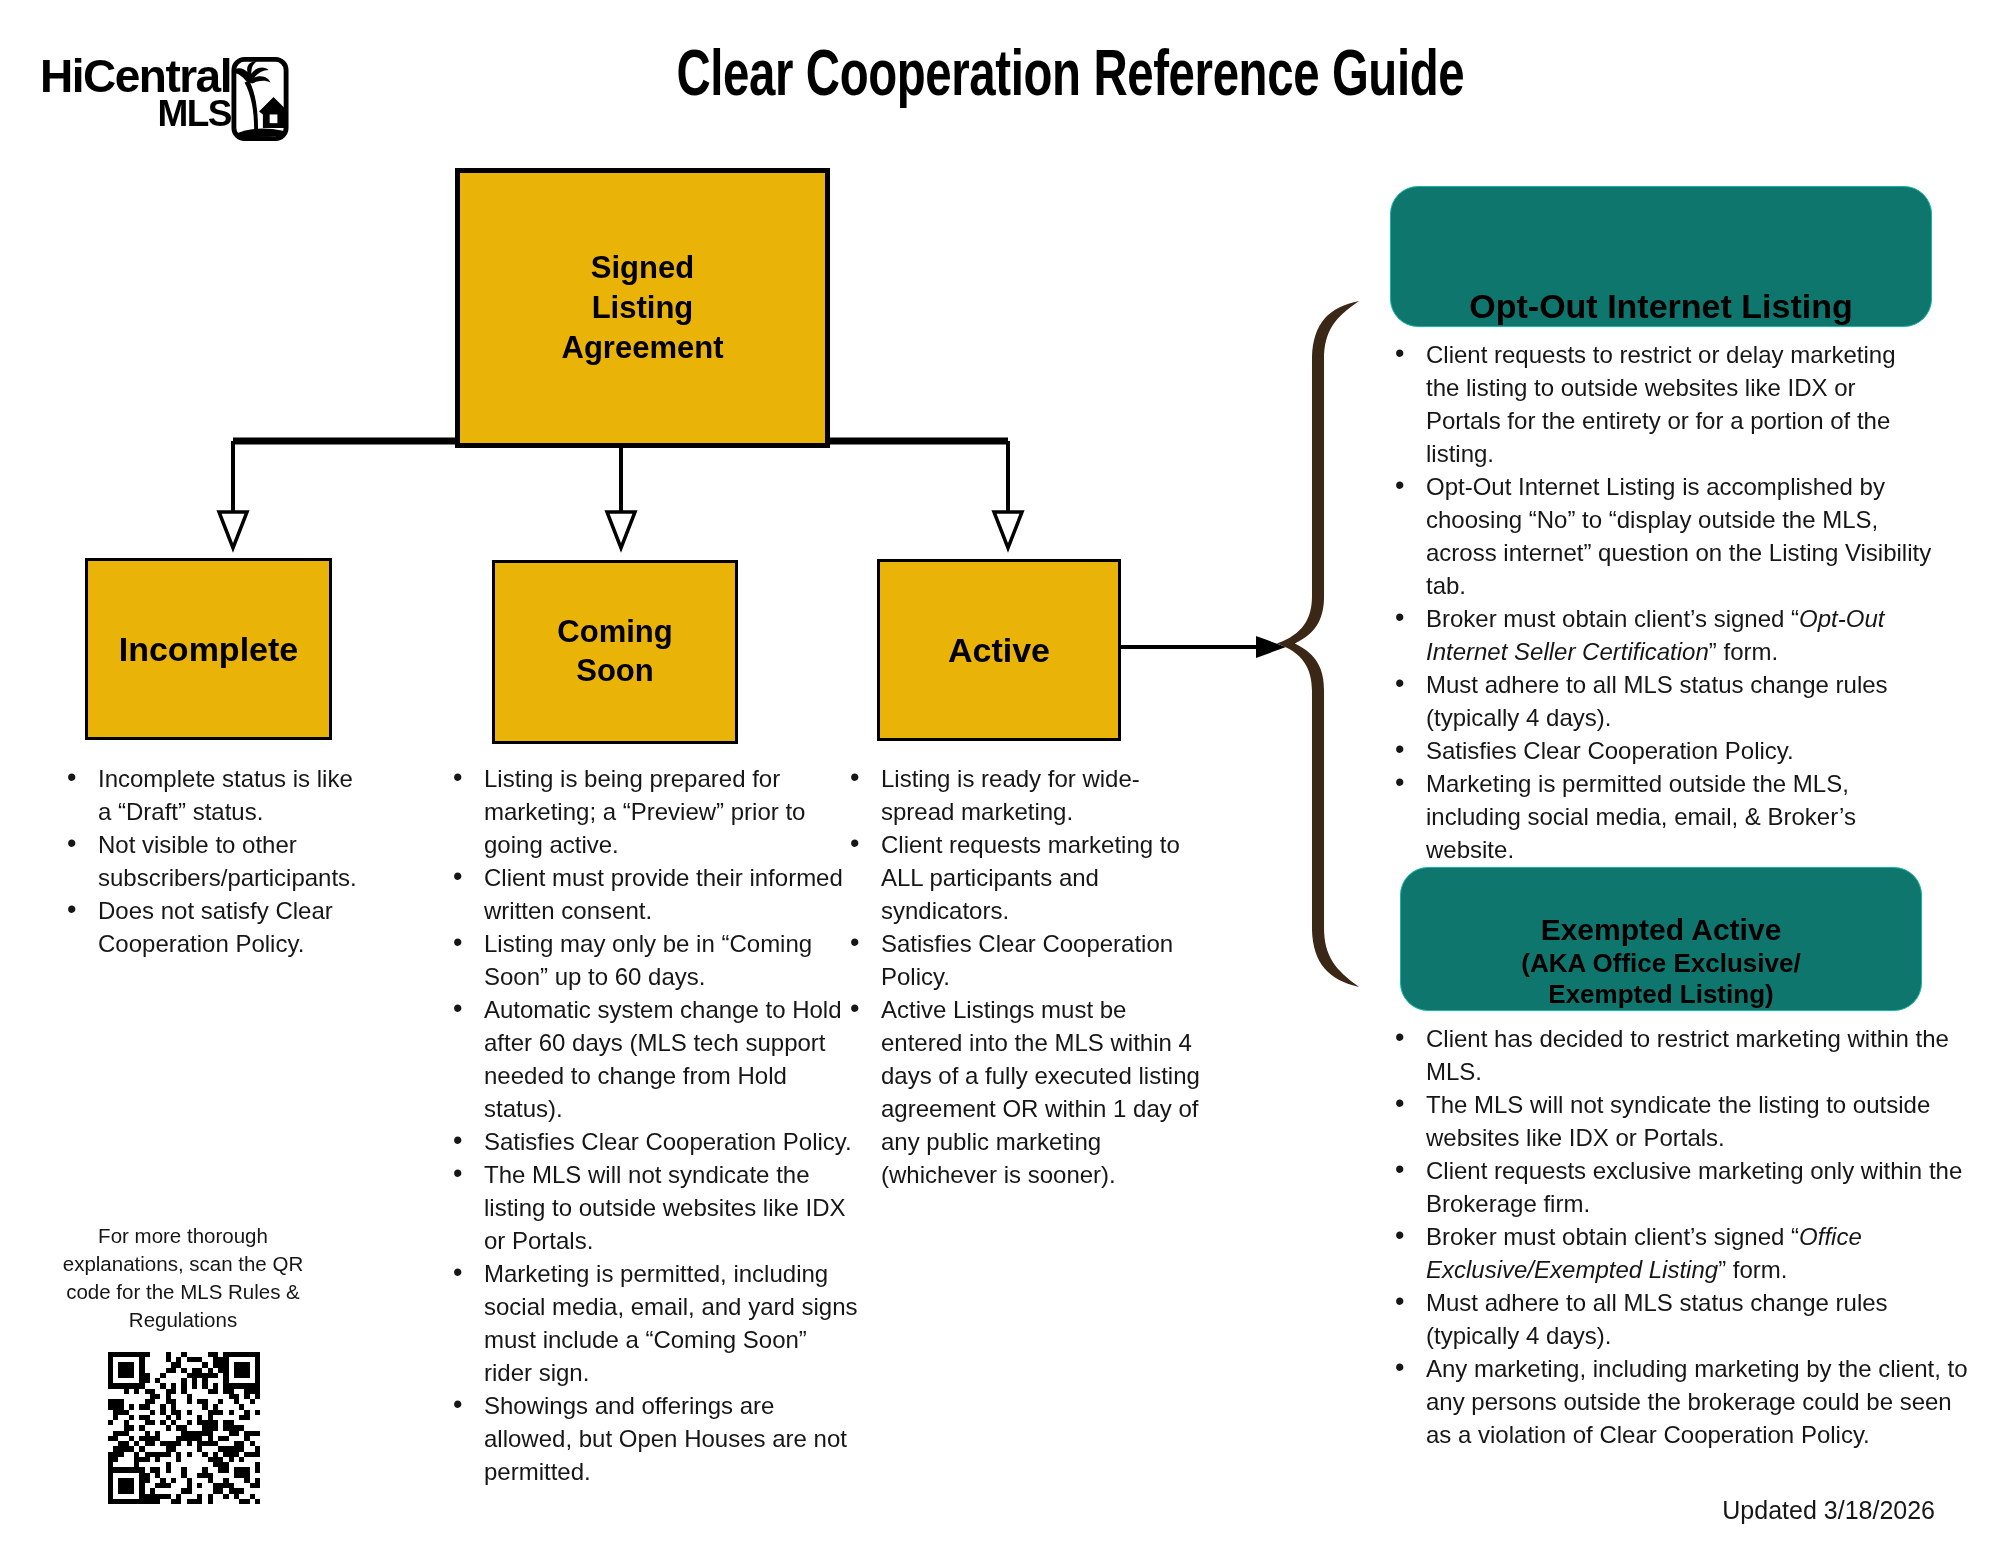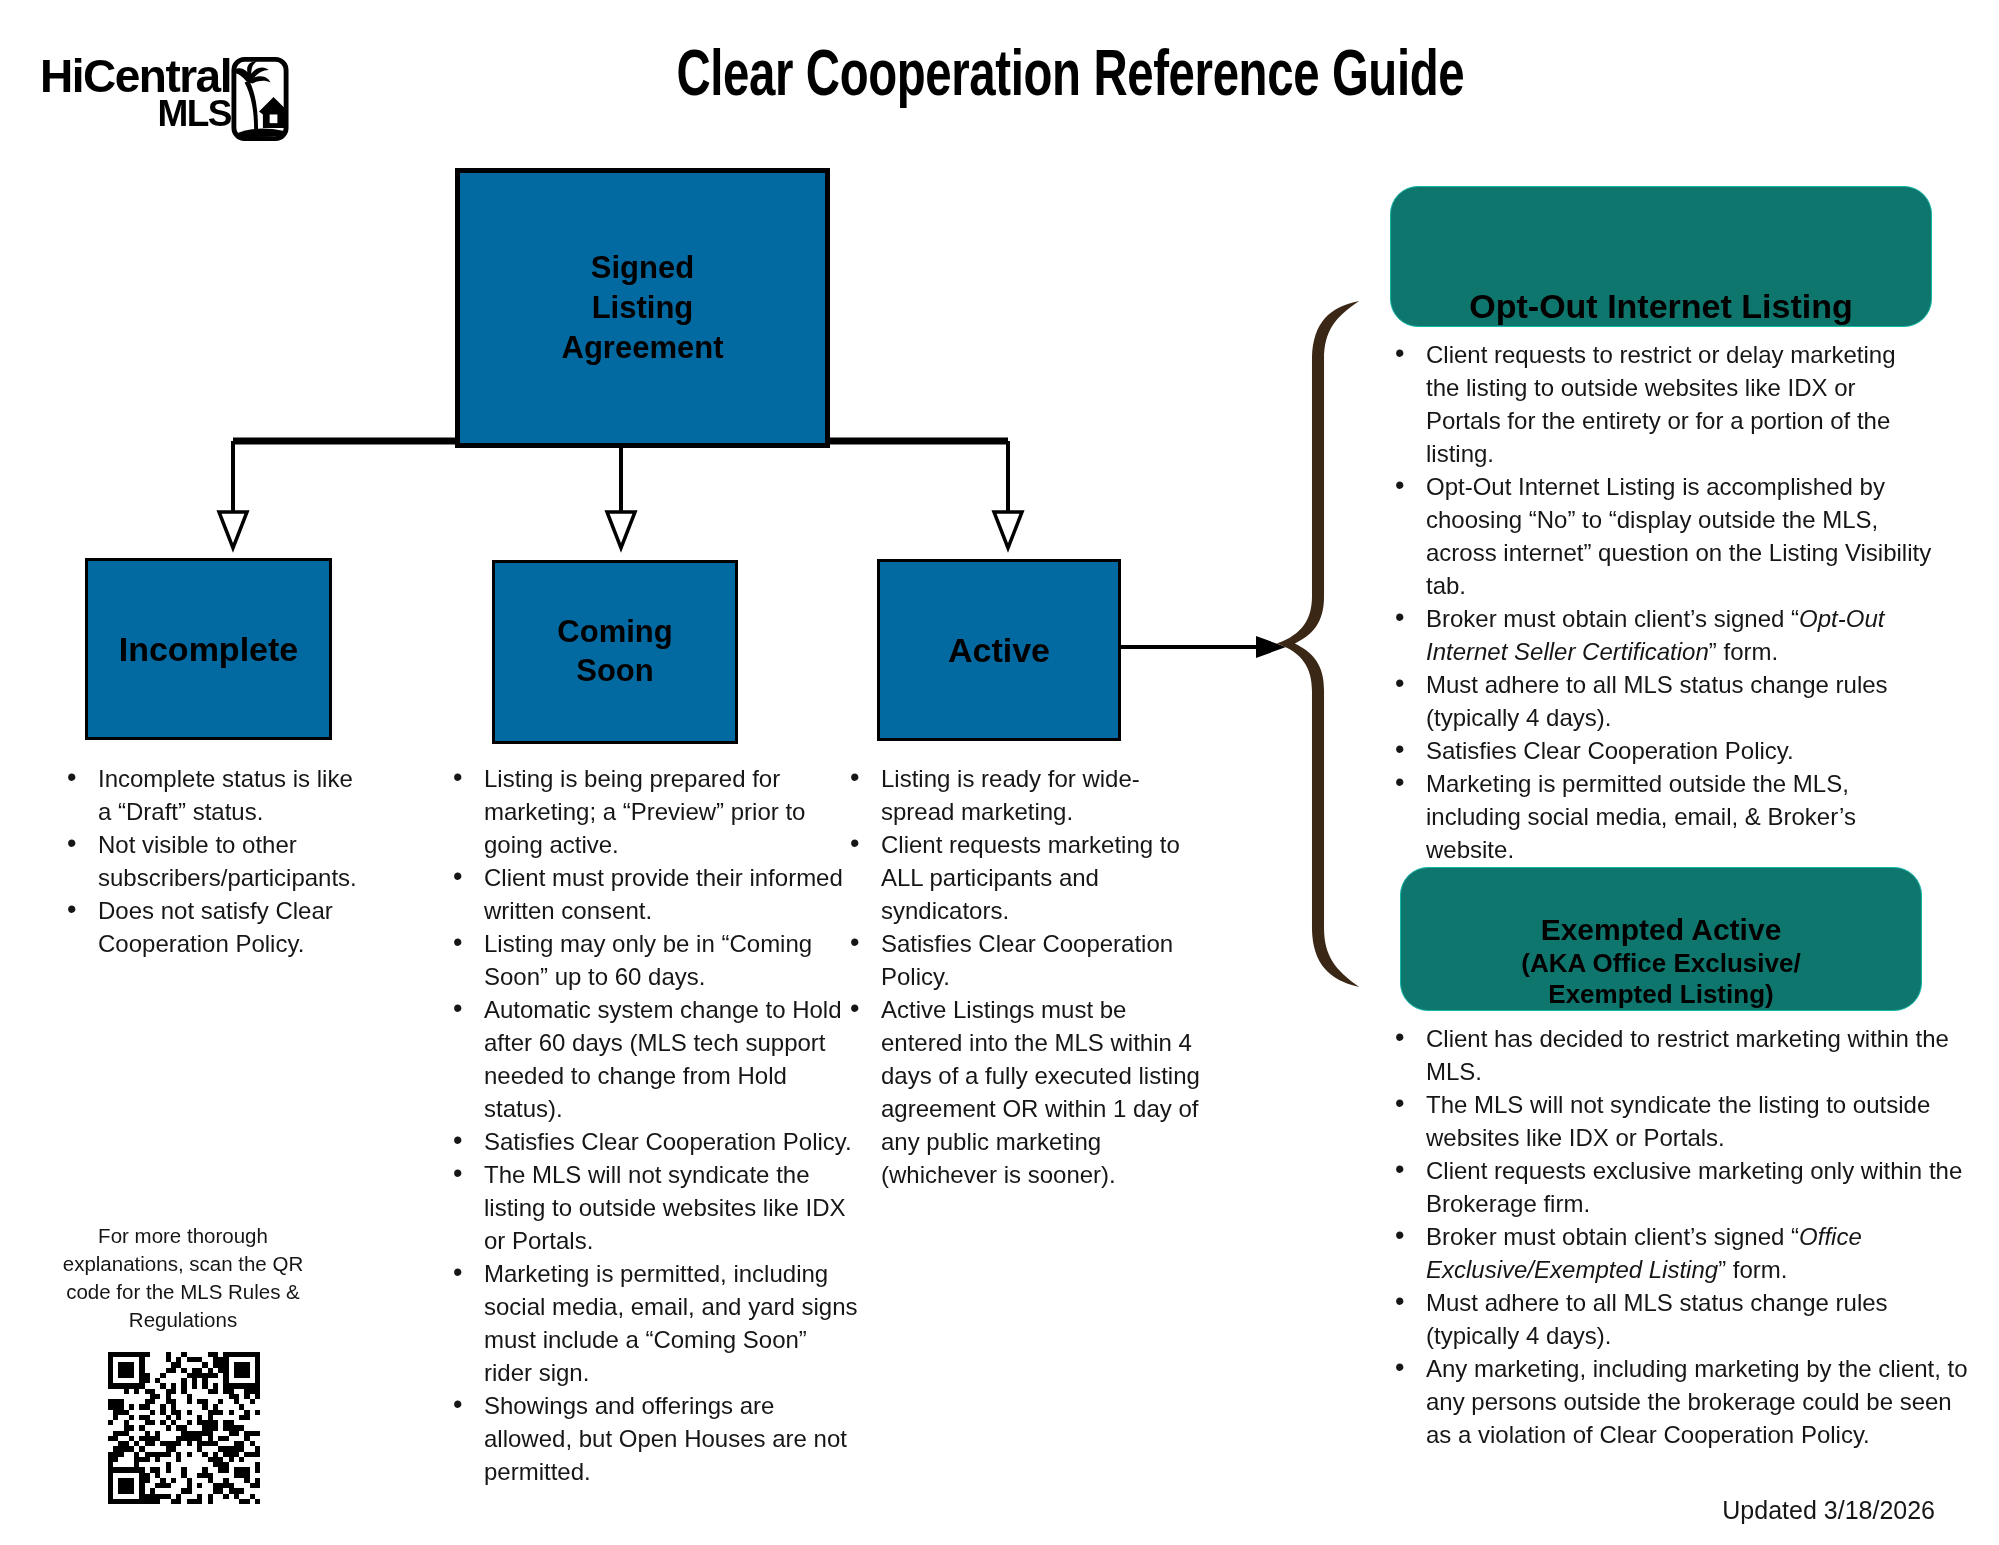--- a/index.html
+++ b/index.html
@@ -14,21 +14,21 @@
   .logo-text { text-align:right; font-weight:700; color:#000; letter-spacing:-1.5px; line-height:0.9; }
   .logo-line1 { font-size:46px; }
   .logo-line2 { font-size:37px; }
 
   
   .title-wrap { left:520px; top:36px; width:1100px; text-align:center; }
   .title-inner { display:inline-block; font-weight:700; font-size:64px; color:#000;
                  transform:scaleX(0.74); transform-origin:50% 50%; white-space:nowrap; letter-spacing:-0.5px; }
 
   
-  .fbox { position:absolute; background:#0369a1; border:3px solid #000; display:flex; flex-direction:column;
+  .fbox { position:absolute; background:#eab308; border:3px solid #000; display:flex; flex-direction:column;
           align-items:center; justify-content:center; text-align:center; font-weight:700; color:#000; }
   .pre { white-space:pre-line; }
   .box-root      { left:455px; top:168px; width:365px; height:270px; border-width:5px; font-size:31px; line-height:1.3; }
   .box-incomplete{ left:85px;  top:558px; width:241px; height:176px; font-size:34px; }
   .box-coming    { left:492px; top:560px; width:240px; height:178px; font-size:31px; line-height:1.25; }
   .box-active    { left:877px; top:559px; width:238px; height:176px; font-size:34px; }
 
   
   .rbox { position:absolute; background:#0f766e; border:1px solid #14b8a6; border-radius:28px; display:flex;
           flex-direction:column; align-items:center; justify-content:flex-end; text-align:center; font-weight:700; color:#000; }

